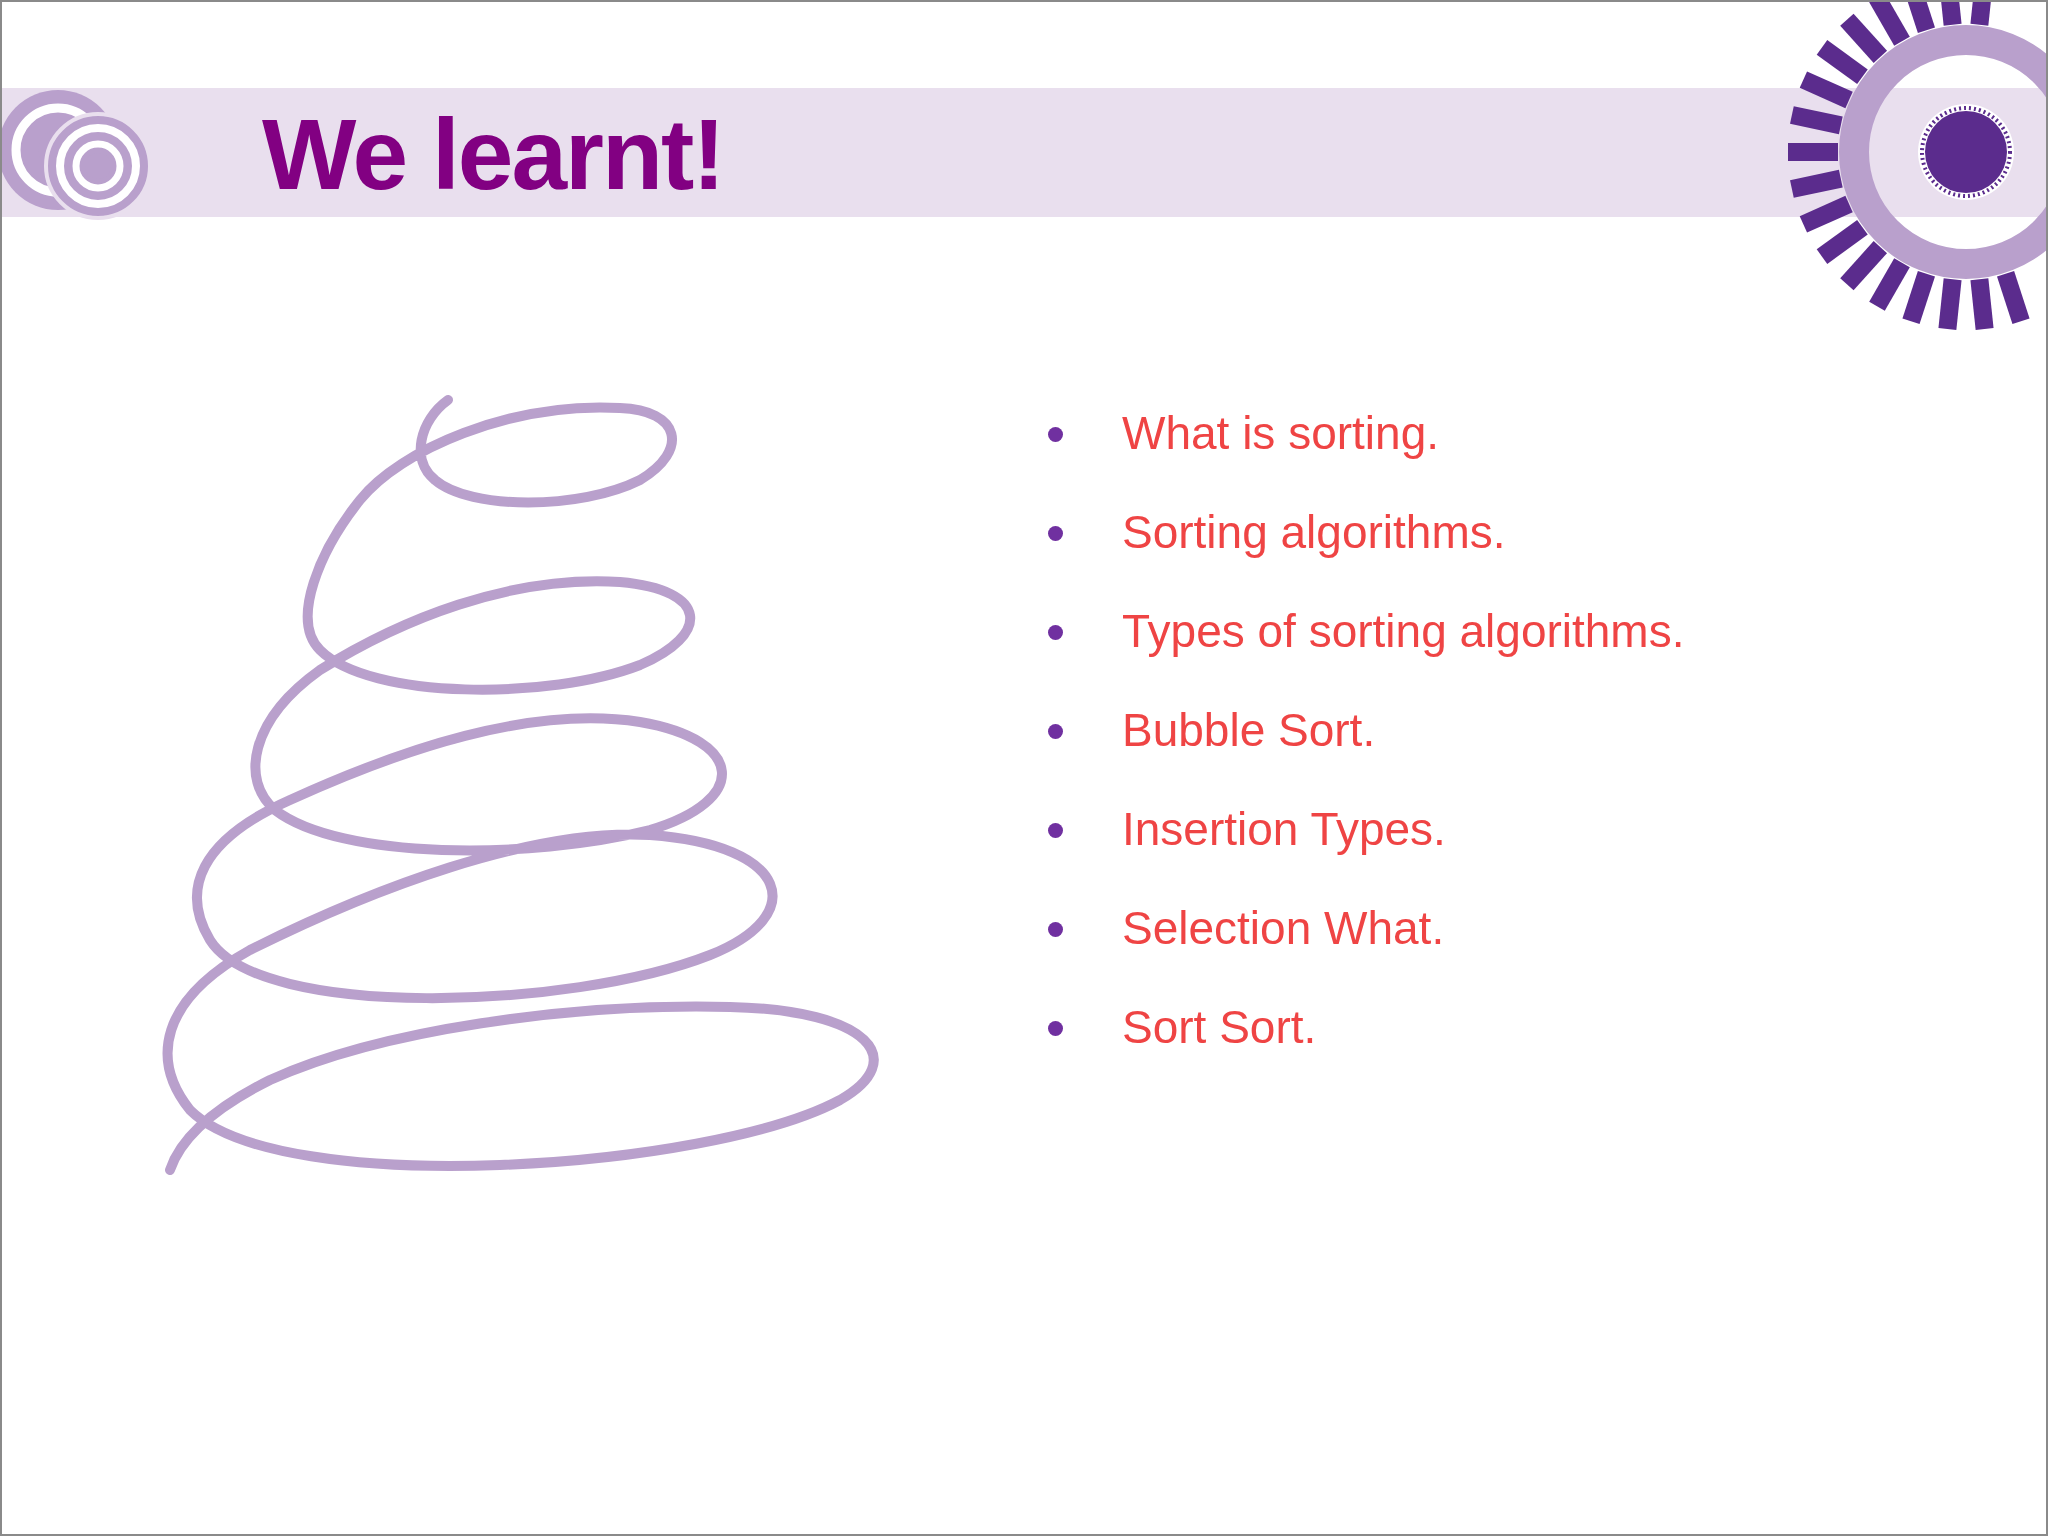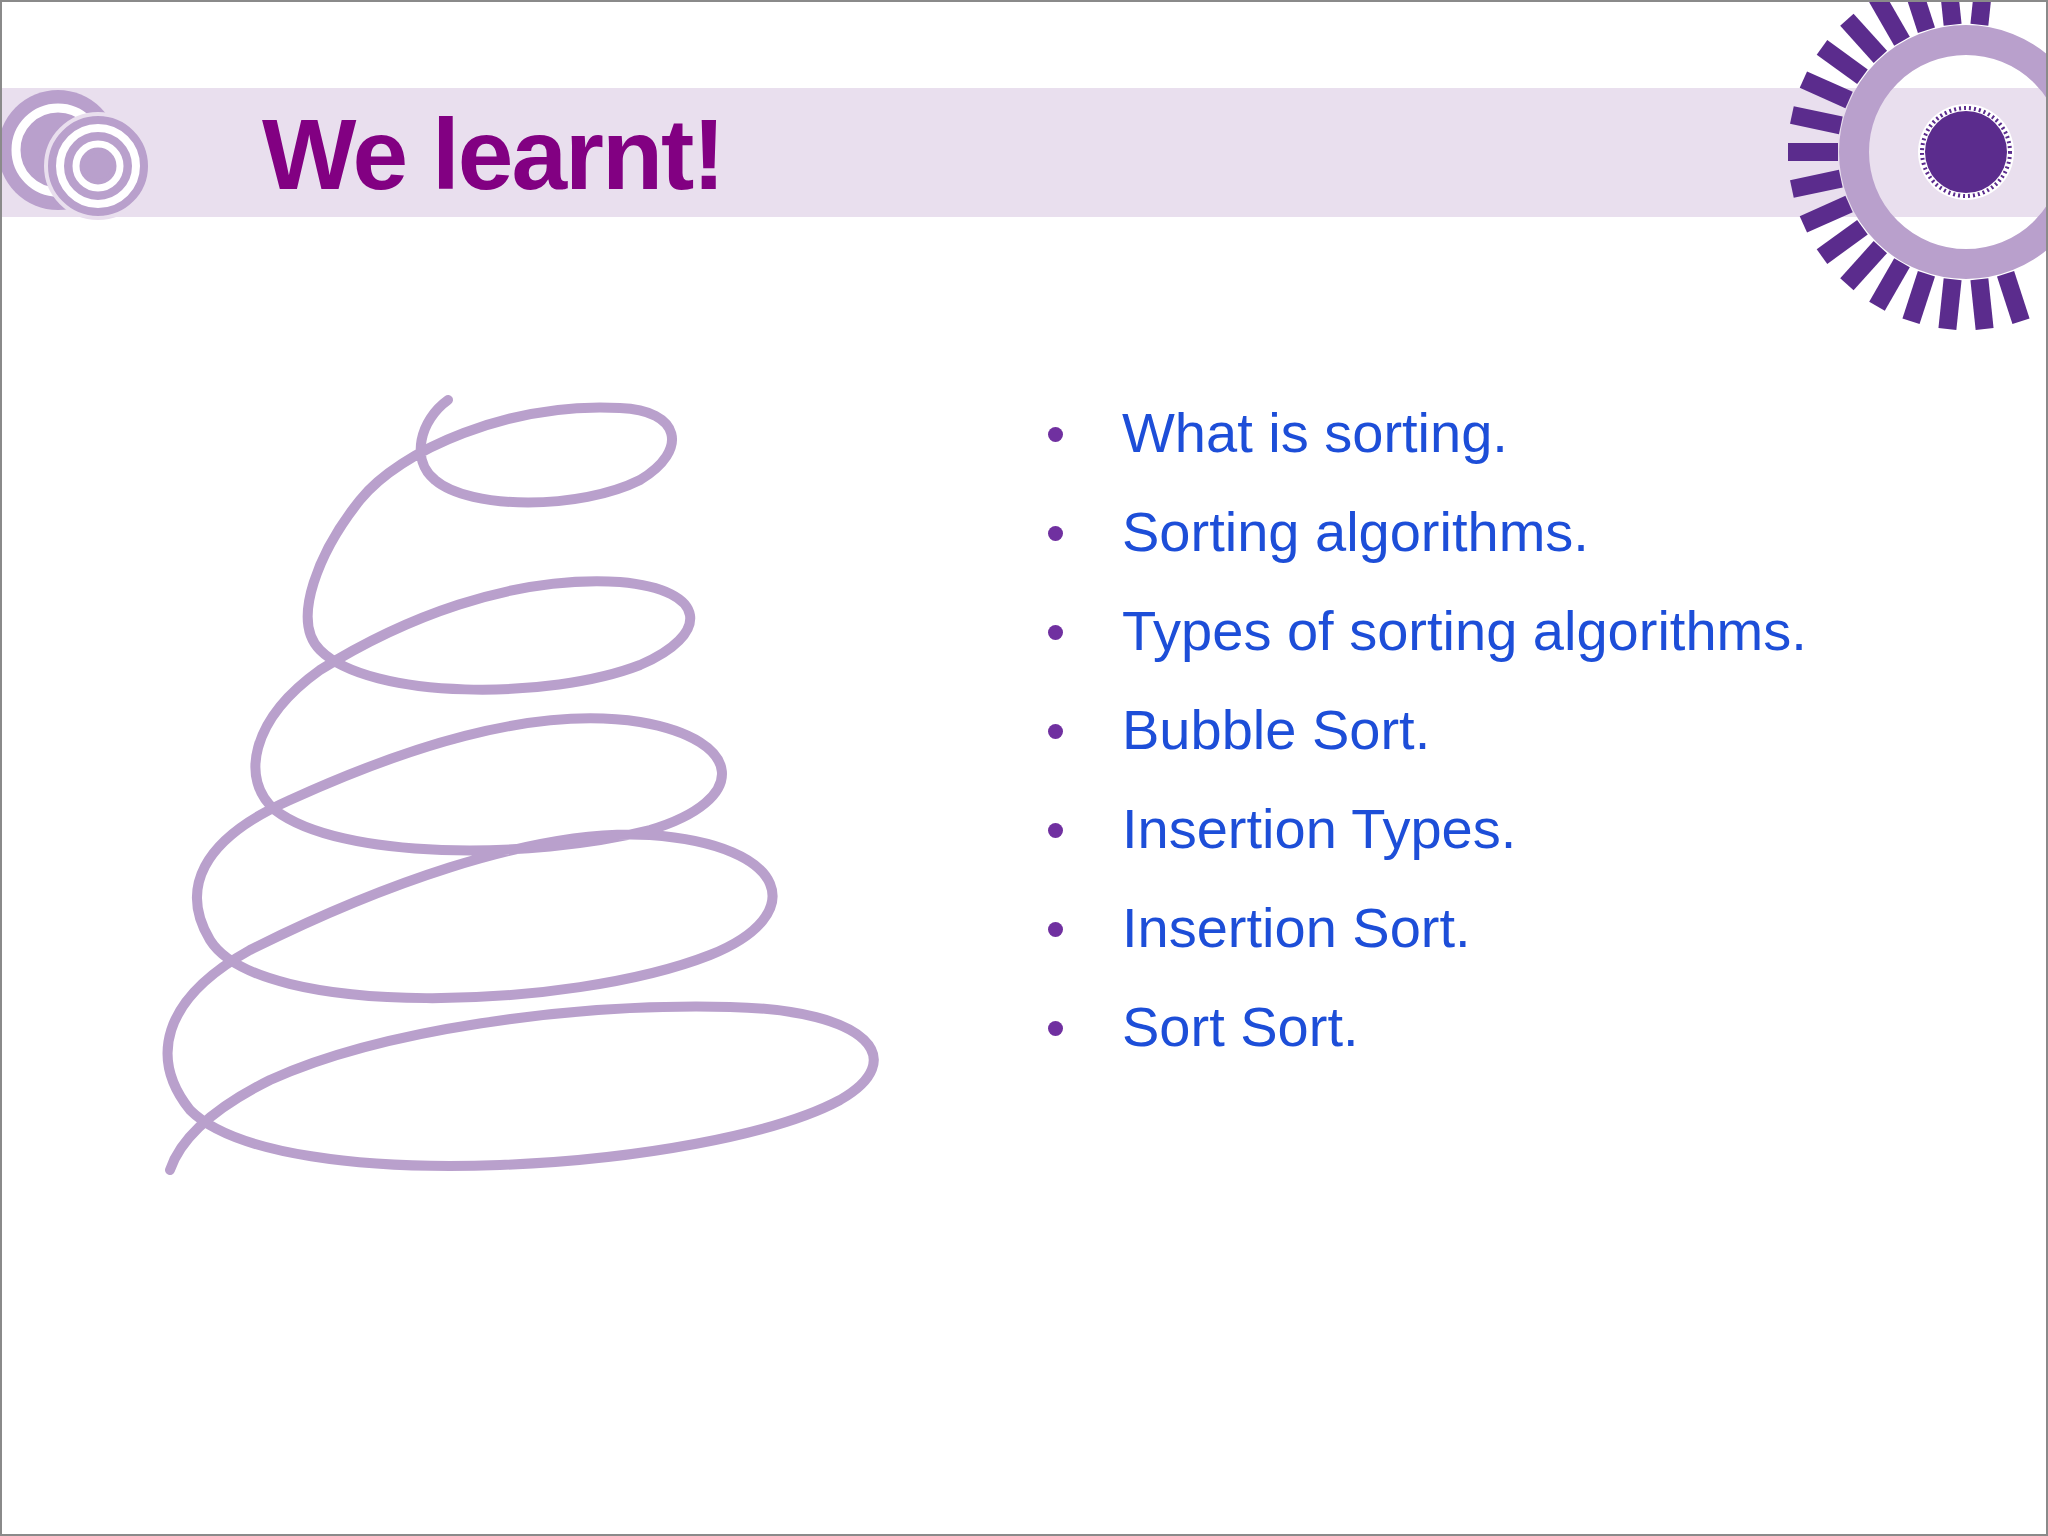--- a/index.html
+++ b/index.html
@@ -6,21 +6,21 @@
     body { width: 2048px; height: 1536px; position: relative; overflow: hidden;
            font-family: "Liberation Sans", "DejaVu Sans", sans-serif; }
     .frame { position: absolute; inset: 0; border: 2px solid #8a8a8a; box-sizing: border-box; pointer-events: none; }
     .title-band { position: absolute; left: 0; top: 88px; width: 2048px; height: 129px; background: #e9dfee; }
     .title { position: absolute; left: 226px; top: 92px; font-size: 100px; font-weight: bold; color: #820082;
              letter-spacing: -2px; line-height: 124px; margin-left: 36px; }
     .logo-left { position: absolute; left: 0; top: 86px; width: 160px; height: 136px; }
     .deco-right { position: absolute; left: 1740px; top: 0; width: 308px; height: 370px; }
     .spiral { position: absolute; left: 150px; top: 380px; width: 740px; height: 970px; }
     .bullets { position: absolute; left: 1040px; top: 398px; margin: 0; padding: 0; list-style: none; }
-    .bullet-item { position: relative; height: 99px; line-height: 70px; font-size: 56px; color: #1d4ed8;
+    .bullet-item { position: relative; height: 99px; line-height: 70px; font-size: 46px; color: #ef4444;
                    padding-left: 82px; white-space: nowrap; }
     .bullet-dot { position: absolute; left: 8px; top: 29px; width: 15px; height: 15px; border-radius: 50%; background: #7030a0; }
   </style>
 </head>
 <body>
 
 <div class="title-band"></div>
 
 <svg class="logo-left" viewBox="0 0 160 136">
   <circle cx="58" cy="64" r="60" fill="#b9a0cc"></circle>
@@ -102,21 +102,21 @@
   <li class="bullet-item">
     <span class="bullet-dot"></span>
     <span>Bubble Sort.</span>
   </li>
   <li class="bullet-item">
     <span class="bullet-dot"></span>
     <span>Insertion Types.</span>
   </li>
   <li class="bullet-item">
     <span class="bullet-dot"></span>
-    <span>Insertion Sort.</span>
+    <span>Selection What.</span>
   </li>
   <li class="bullet-item">
     <span class="bullet-dot"></span>
     <span>Sort Sort.</span>
   </li>
 </ul>
 
 <div class="frame"></div>
 
 </body></html>

